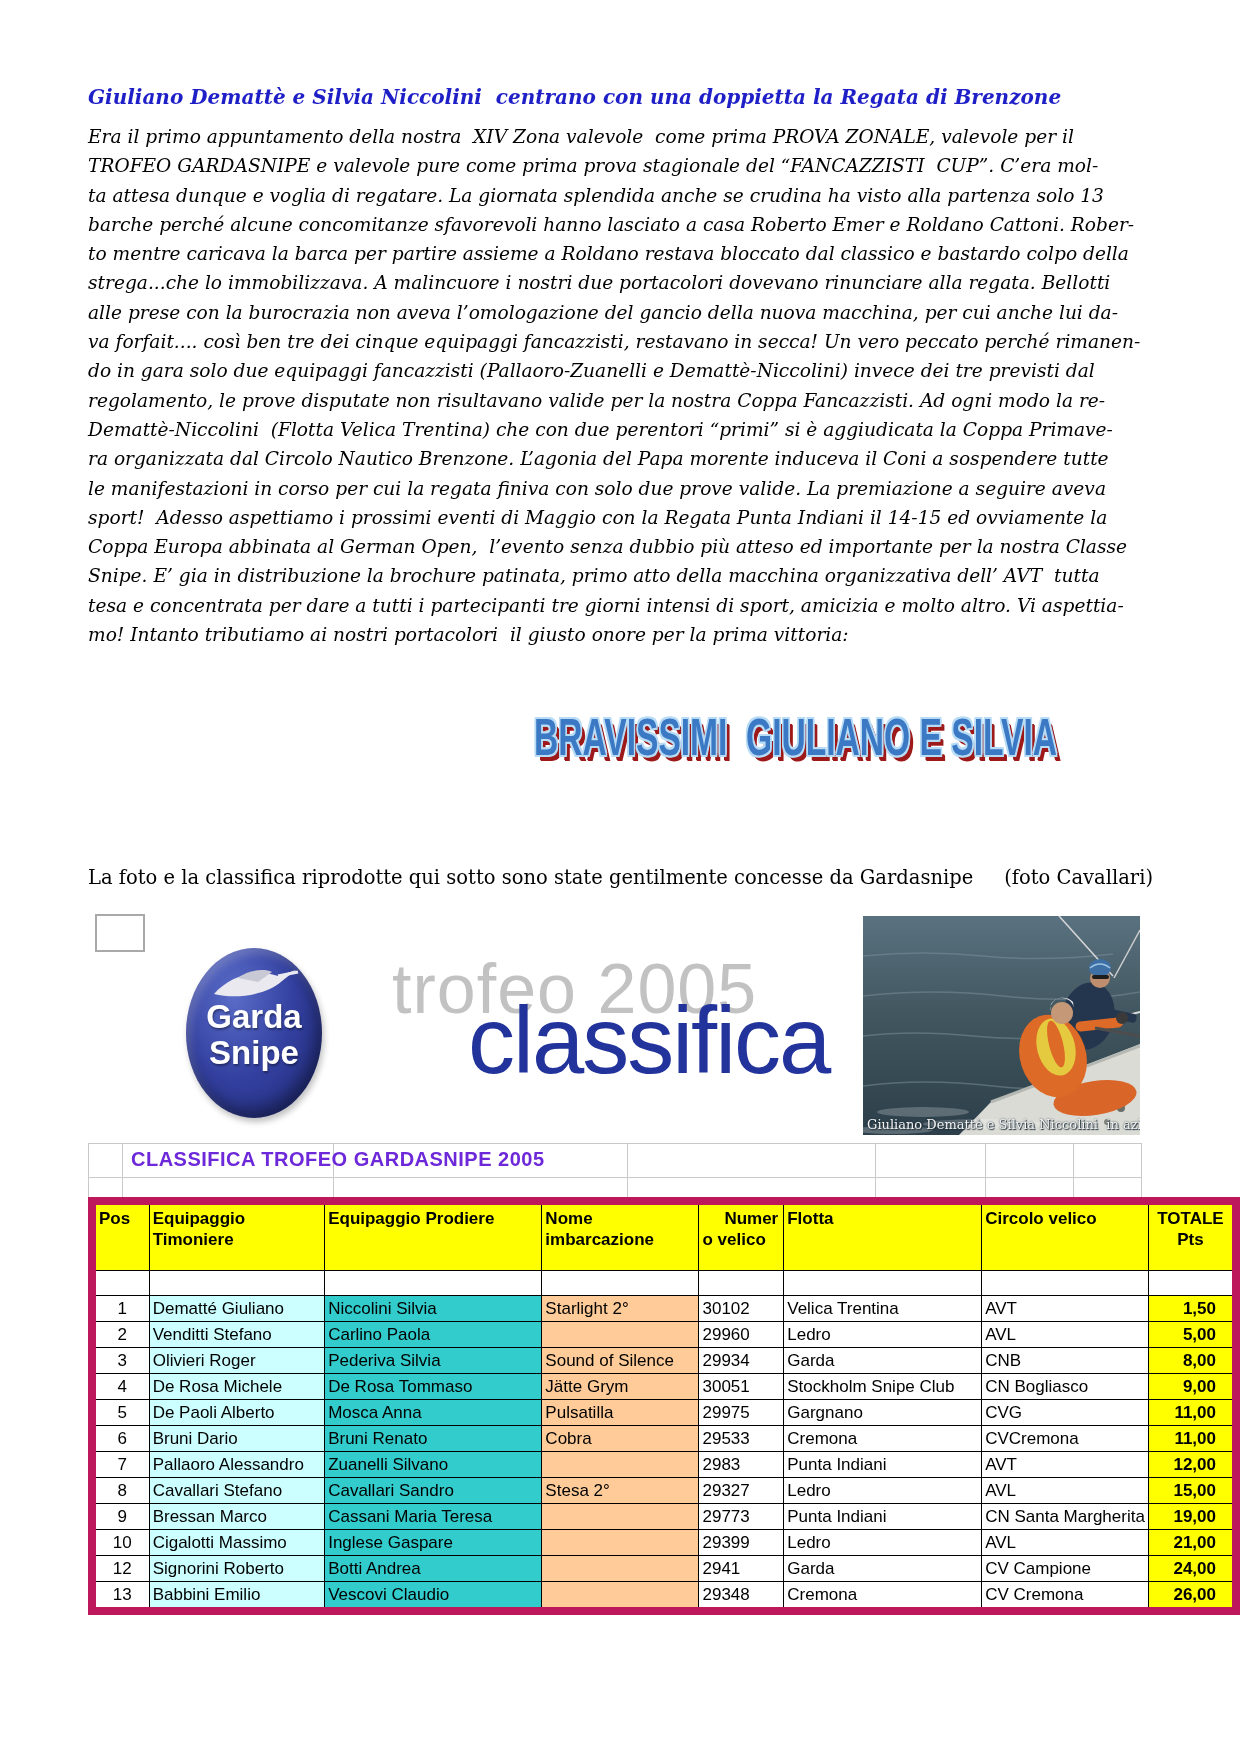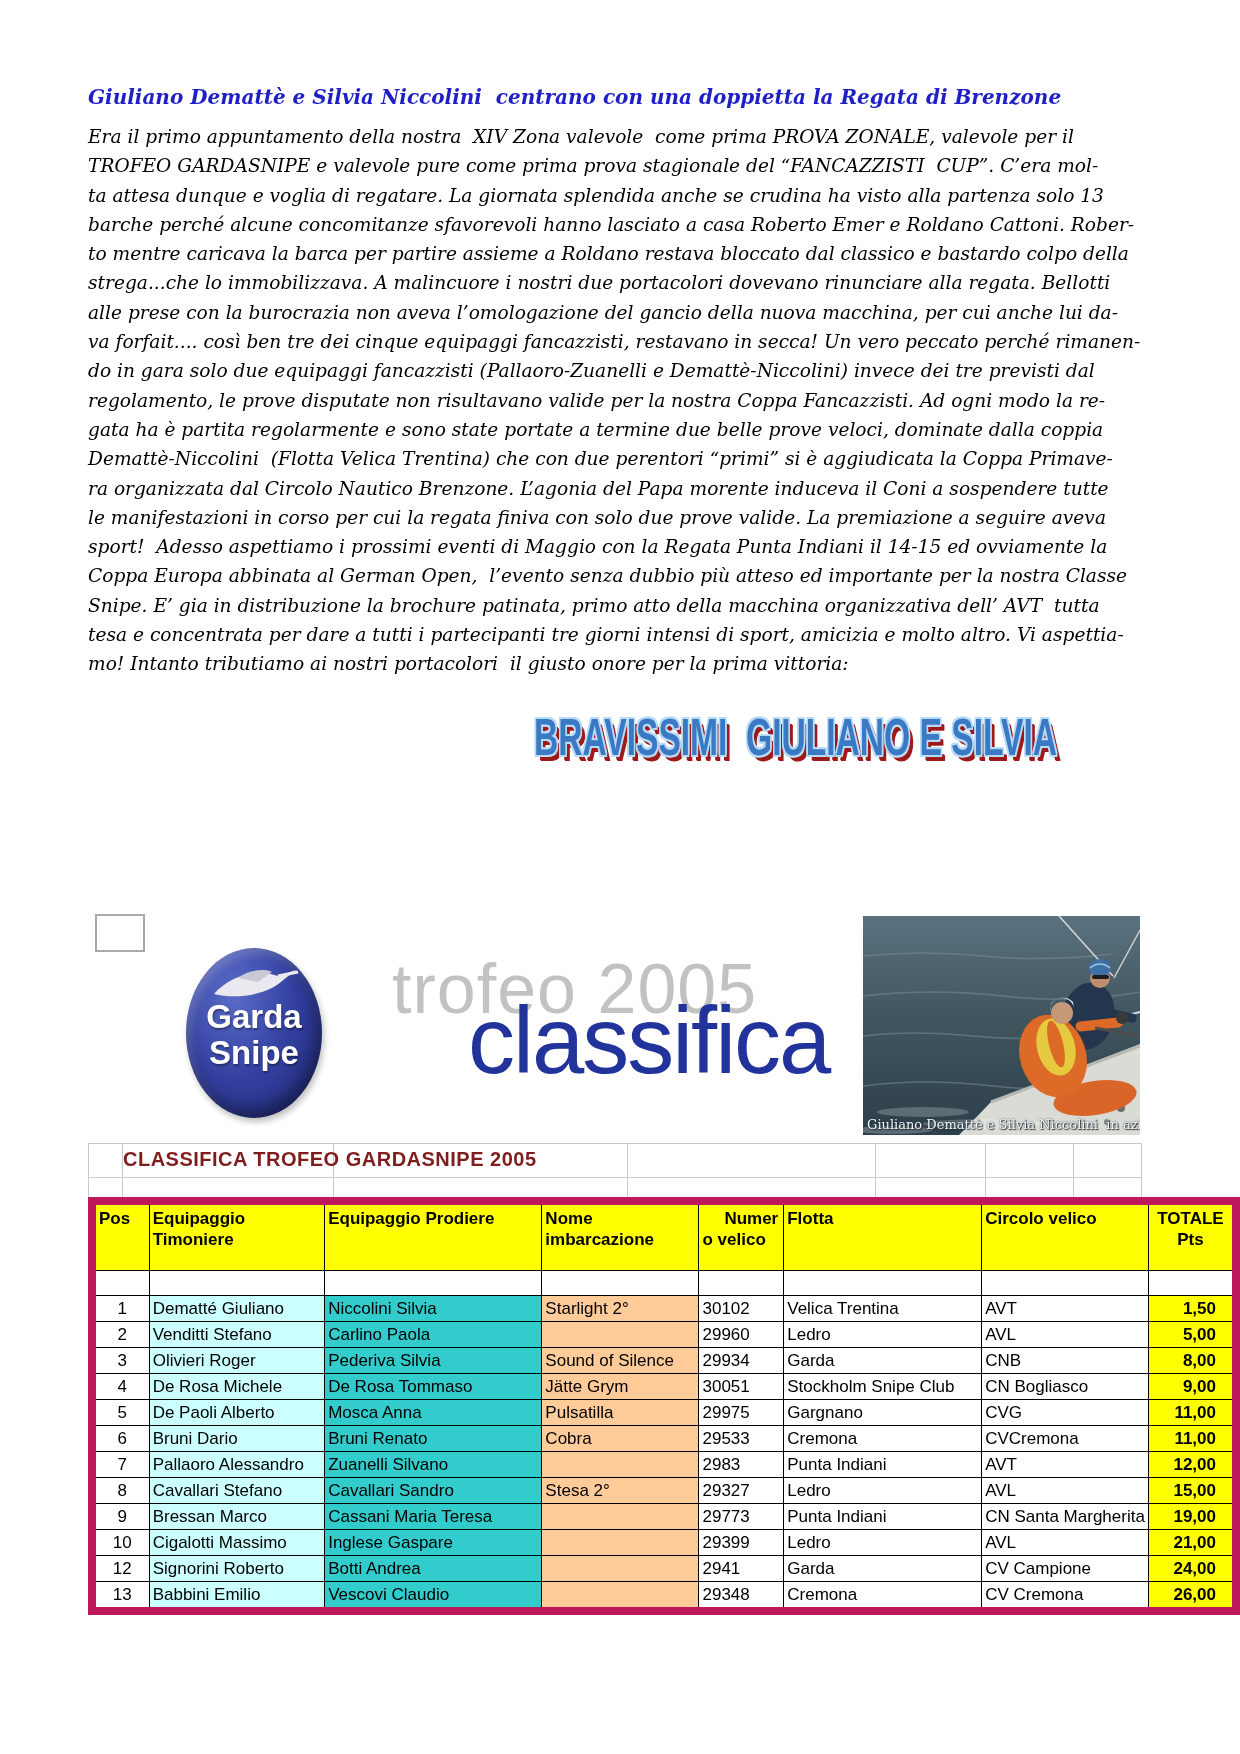--- a/index.html
+++ b/index.html
@@ -44,22 +44,22 @@
 
   
   .photo{position:absolute;left:863px;top:916px;width:277px;height:219px;overflow:hidden;z-index:3;}
   .photo-caption{position:absolute;left:4px;bottom:3px;z-index:5;
       font:13px/15px "DejaVu Serif",serif;color:#f4f4f4;white-space:pre;
       text-shadow:0 0 2px #23323c,1px 1px 1px #23323c;}
 
   
   .grid-h{position:absolute;left:88px;width:1054px;height:1px;background:#c9c9c9;}
   .grid-v{position:absolute;width:1px;height:54px;top:1143px;background:#c9c9c9;}
-  .sheet-title{position:absolute;left:123px;top:1147px;
-      font:bold 20px/24px "Liberation Sans",sans-serif;color:#7f1d1d;letter-spacing:0.5px;}
+  .sheet-title{position:absolute;left:131px;top:1147px;
+      font:bold 20px/24px "Liberation Sans",sans-serif;color:#6d28d9;letter-spacing:0.5px;}
 
   
   .results{position:absolute;left:88px;top:1197px;border-collapse:collapse;table-layout:fixed;
       font-family:"Liberation Sans",sans-serif;}
   .results td,.results th{border:1px solid #000;overflow:hidden;white-space:nowrap;
       padding:0 3px;font-size:17px;}
   .results{border:8px solid #be185d;}
   .results th{background:#ffff00;text-align:left;vertical-align:top;
       font-weight:bold;height:62px;padding-top:3px;line-height:21px;}
   .results th.c7{text-align:center;}
@@ -88,31 +88,31 @@
       <div class="bline">Era il primo appuntamento della nostra  XIV Zona valevole  come prima PROVA ZONALE, valevole per il</div>
       <div class="bline">TROFEO GARDASNIPE e valevole pure come prima prova stagionale del “FANCAZZISTI  CUP”. C’era mol-</div>
       <div class="bline">ta attesa dunque e voglia di regatare. La giornata splendida anche se crudina ha visto alla partenza solo 13</div>
       <div class="bline">barche perché alcune concomitanze sfavorevoli hanno lasciato a casa Roberto Emer e Roldano Cattoni. Rober-</div>
       <div class="bline">to mentre caricava la barca per partire assieme a Roldano restava bloccato dal classico e bastardo colpo della</div>
       <div class="bline">strega...che lo immobilizzava. A malincuore i nostri due portacolori dovevano rinunciare alla regata. Bellotti</div>
       <div class="bline">alle prese con la burocrazia non aveva l’omologazione del gancio della nuova macchina, per cui anche lui da-</div>
       <div class="bline">va forfait.... così ben tre dei cinque equipaggi fancazzisti, restavano in secca! Un vero peccato perché rimanen-</div>
       <div class="bline">do in gara solo due equipaggi fancazzisti (Pallaoro-Zuanelli e Demattè-Niccolini) invece dei tre previsti dal</div>
       <div class="bline">regolamento, le prove disputate non risultavano valide per la nostra Coppa Fancazzisti. Ad ogni modo la re-</div>
-      <div class="bline">gata ha è partita regolarmente e sono state portate a termine due belle prove veloci, dominate dalla coppia</div>
       <div class="bline">Demattè-Niccolini  (Flotta Velica Trentina) che con due perentori “primi” si è aggiudicata la Coppa Primave-</div>
       <div class="bline">ra organizzata dal Circolo Nautico Brenzone. L’agonia del Papa morente induceva il Coni a sospendere tutte</div>
       <div class="bline">le manifestazioni in corso per cui la regata finiva con solo due prove valide. La premiazione a seguire aveva</div>
       <div class="bline">sport!  Adesso aspettiamo i prossimi eventi di Maggio con la Regata Punta Indiani il 14-15 ed ovviamente la</div>
       <div class="bline">Coppa Europa abbinata al German Open,  l’evento senza dubbio più atteso ed importante per la nostra Classe</div>
       <div class="bline">Snipe. E’ gia in distribuzione la brochure patinata, primo atto della macchina organizzativa dell’ AVT  tutta</div>
       <div class="bline">tesa e concentrata per dare a tutti i partecipanti tre giorni intensi di sport, amicizia e molto altro. Vi aspettia-</div>
       <div class="bline">mo! Intanto tributiamo ai nostri portacolori  il giusto onore per la prima vittoria:</div>
     </div>
   <div class="bravissimi">BRAVISSIMI  GIULIANO E SILVIA</div>
+  <div class="credit">La foto e la classifica riprodotte qui sotto sono state gentilmente concesse da Gardasnipe     (foto Cavallari)</div>
 
   <div class="empty-box"></div>
 
   <div class="logo-oval">
     <svg class="logo-bird" viewBox="0 0 92 40" xmlns="http://www.w3.org/2000/svg">
       <path d="M6,30 C22,12 48,4 70,12 L88,6 L74,17 C60,30 30,36 6,30 Z" fill="#e9e9ef"></path>
       <path d="M70,12 L90,8" stroke="#e9e9ef" stroke-width="3" fill="none"></path>
       <path d="M30,14 C40,6 56,4 64,8 L50,18 Z" fill="#c9c9d6"></path>
     </svg>
     <div class="logo-word w1">Garda</div>

